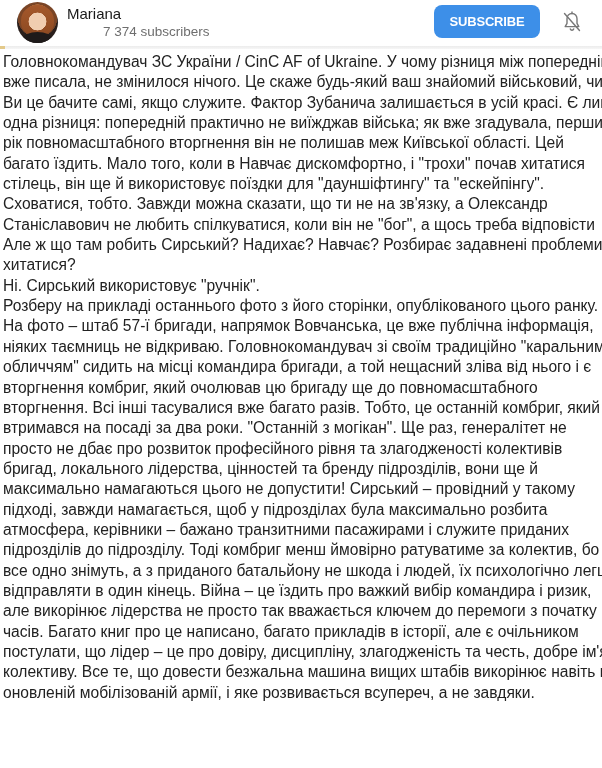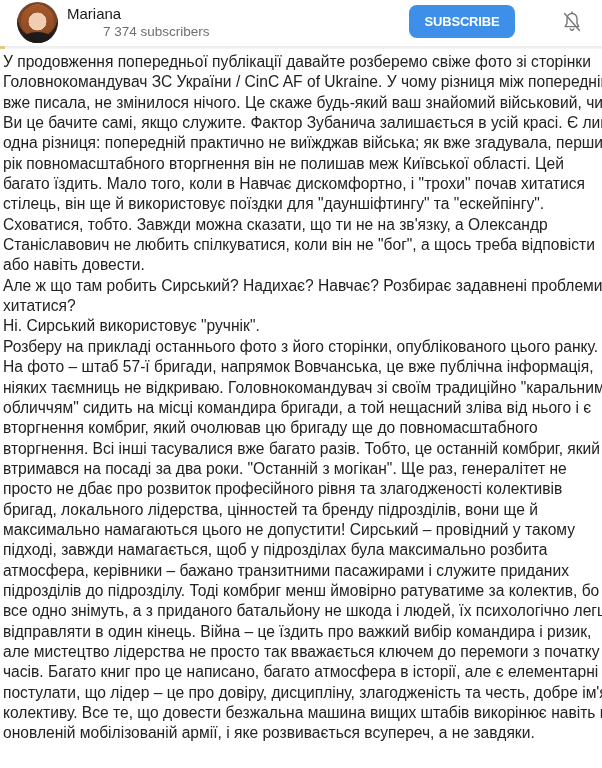--- a/index.html
+++ b/index.html
@@ -5,21 +5,21 @@
     html, body { margin: 0; padding: 0; background: #ffffff; }
     body { width: 602px; height: 768px; overflow: hidden; position: relative; font-family: "Liberation Sans", "DejaVu Sans", sans-serif; }
     .header { position: absolute; left: 0; top: 0; width: 602px; height: 46px; background: #fff; text-decoration: underline; }
     .avatar { position: absolute; left: 17px; top: 2px; width: 41px; height: 41px; border-radius: 50%; overflow: hidden;
       background: radial-gradient(circle at 50% 38%, #e8c0a0 0 22%, #b06a3a 23% 40%, #7a4526 41% 60%, #2a1f1c 61% 100%); }
     .avatar .hair { position: absolute; left: 4px; top: 3px; width: 33px; height: 30px; border-radius: 50% 50% 40% 40%;
       background: radial-gradient(ellipse at 50% 55%, #f0cdb0 0 38%, transparent 39%), linear-gradient(#a5582b, #8d4a22); }
     .avatar .body { position: absolute; left: 6px; top: 30px; width: 29px; height: 14px; border-radius: 50% 50% 0 0; background: #1e1a1a; }
     .ch-name { position: absolute; left: 67px; top: 5px; font-size: 15px; color: #1a1a1a; }
     .ch-subs { position: absolute; left: 67px; top: 24px; font-size: 13.5px; color: #6e6e6e; margin-left: 36px; }
-    .sub-btn { position: absolute; left: 409px; top: 5px; width: 106px; height: 33px; border-radius: 8px; border: none;
+    .sub-btn { position: absolute; left: 434px; top: 5px; width: 106px; height: 33px; border-radius: 8px; border: none;
       background: #3d8fe8; color: #fff; font-size: 13px; font-weight: bold; letter-spacing: -0.2px;
       display: flex; align-items: center; justify-content: center; font-family: "Liberation Sans", sans-serif; cursor: pointer; }
     .bell { position: absolute; left: 560px; top: 10px; width: 24px; height: 24px; cursor: pointer; }
     .divider { position: absolute; left: 0; top: 46px; width: 602px; height: 3px; background: linear-gradient(#ececec, #f6f6f6); }
     .divider::before { content: ""; position: absolute; left: 0; top: 0; width: 5px; height: 3px; background: #e3c98a; }
     .post { position: absolute; left: 3px; top: 52px; width: 599px; }
     .line { height: 20.35px; line-height: 20.35px; font-size: 15.6px; color: #222; white-space: nowrap; overflow: hidden; }
   </style>
 </head>
 <body>
@@ -38,47 +38,45 @@
       <path d="M10.3 19a1.8 1.8 0 0 0 3.4 0"></path>
       <path d="M12 2v1.5"></path>
       <path d="M4.5 3.5l15 17"></path>
     </svg>
   </div>
 </div>
 
 <div class="divider"></div>
 
 <div class="post" id="post">
-    <div class="line">У продовження попередньої публікації давайте розберемо свіже фото зі сторінки</div>
     <div class="line">Головнокомандувач ЗС України / CinC AF of Ukraine. У чому різниця між попереднім</div>
     <div class="line">вже писала, не змінилося нічого. Це скаже будь-який ваш знайомий військовий, чи</div>
     <div class="line">Ви це бачите самі, якщо служите. Фактор Зубанича залишається в усій красі. Є лише</div>
     <div class="line">одна різниця: попередній практично не виїжджав війська; як вже згадувала, перший</div>
     <div class="line">рік повномасштабного вторгнення він не полишав меж Київської області. Цей</div>
     <div class="line">багато їздить. Мало того, коли в Навчає дискомфортно, і "трохи" почав хитатися</div>
     <div class="line">стілець, він ще й використовує поїздки для "дауншіфтингу" та "ескейпінгу".</div>
     <div class="line">Сховатися, тобто. Завжди можна сказати, що ти не на зв'язку, а Олександр</div>
     <div class="line">Станіславович не любить спілкуватися, коли він не "бог", а щось треба відповісти</div>
-    <div class="line">або навіть довести.</div>
     <div class="line">Але ж що там робить Сирський? Надихає? Навчає? Розбирає задавнені проблеми</div>
     <div class="line">хитатися?</div>
     <div class="line">Ні. Сирський використовує "ручнік".</div>
     <div class="line">Розберу на прикладі останнього фото з його сторінки, опублікованого цього ранку.</div>
     <div class="line">На фото – штаб 57-ї бригади, напрямок Вовчанська, це вже публічна інформація,</div>
     <div class="line">ніяких таємниць не відкриваю. Головнокомандувач зі своїм традиційно "каральним</div>
     <div class="line">обличчям" сидить на місці командира бригади, а той нещасний зліва від нього і є</div>
     <div class="line">вторгнення комбриг, який очолював цю бригаду ще до повномасштабного</div>
     <div class="line">вторгнення. Всі інші тасувалися вже багато разів. Тобто, це останній комбриг, який</div>
     <div class="line">втримався на посаді за два роки. "Останній з могікан". Ще раз, генералітет не</div>
     <div class="line">просто не дбає про розвиток професійного рівня та злагодженості колективів</div>
     <div class="line">бригад, локального лідерства, цінностей та бренду підрозділів, вони ще й</div>
     <div class="line">максимально намагаються цього не допустити! Сирський – провідний у такому</div>
     <div class="line">підході, завжди намагається, щоб у підрозділах була максимально розбита</div>
     <div class="line">атмосфера, керівники – бажано транзитними пасажирами і служите приданих</div>
     <div class="line">підрозділів до підрозділу. Тоді комбриг менш ймовірно ратуватиме за колектив, бо</div>
     <div class="line">все одно знімуть, а з приданого батальйону не шкода і людей, їх психологічно легше</div>
     <div class="line">відправляти в один кінець. Війна – це їздить про важкий вибір командира і ризик,</div>
-    <div class="line">але мистецтво лідерства не просто так вважається ключем до перемоги з початку</div>
-    <div class="line">часів. Багато книг про це написано, багато атмосфера в історії, але є елементарні</div>
+    <div class="line">але викорінює лідерства не просто так вважається ключем до перемоги з початку</div>
+    <div class="line">часів. Багато книг про це написано, багато прикладів в історії, але є очільником</div>
     <div class="line">постулати, що лідер – це про довіру, дисципліну, злагодженість та честь, добре ім'я</div>
     <div class="line">колективу. Все те, що довести безжальна машина вищих штабів викорінює навіть в</div>
     <div class="line">оновленій мобілізованій армії, і яке розвивається всупереч, а не завдяки.</div>
   </div>
 
 </body></html>

